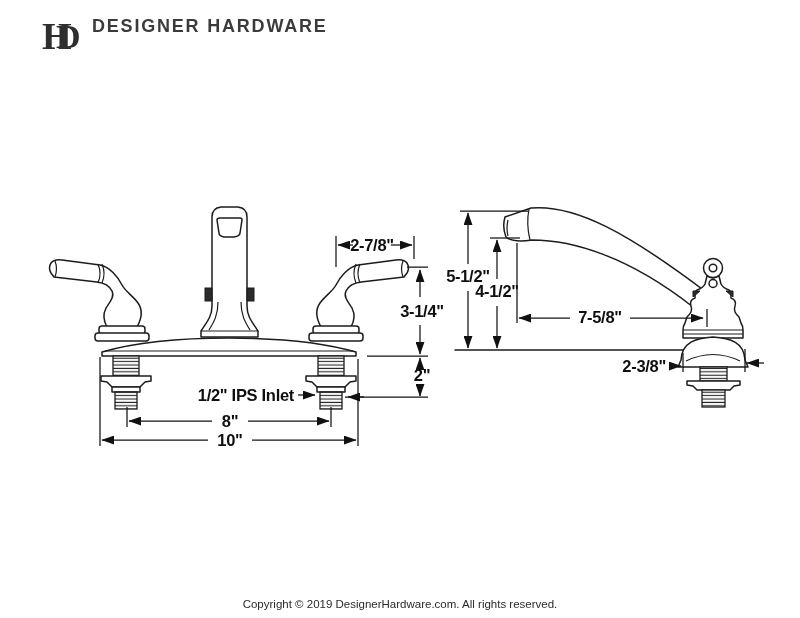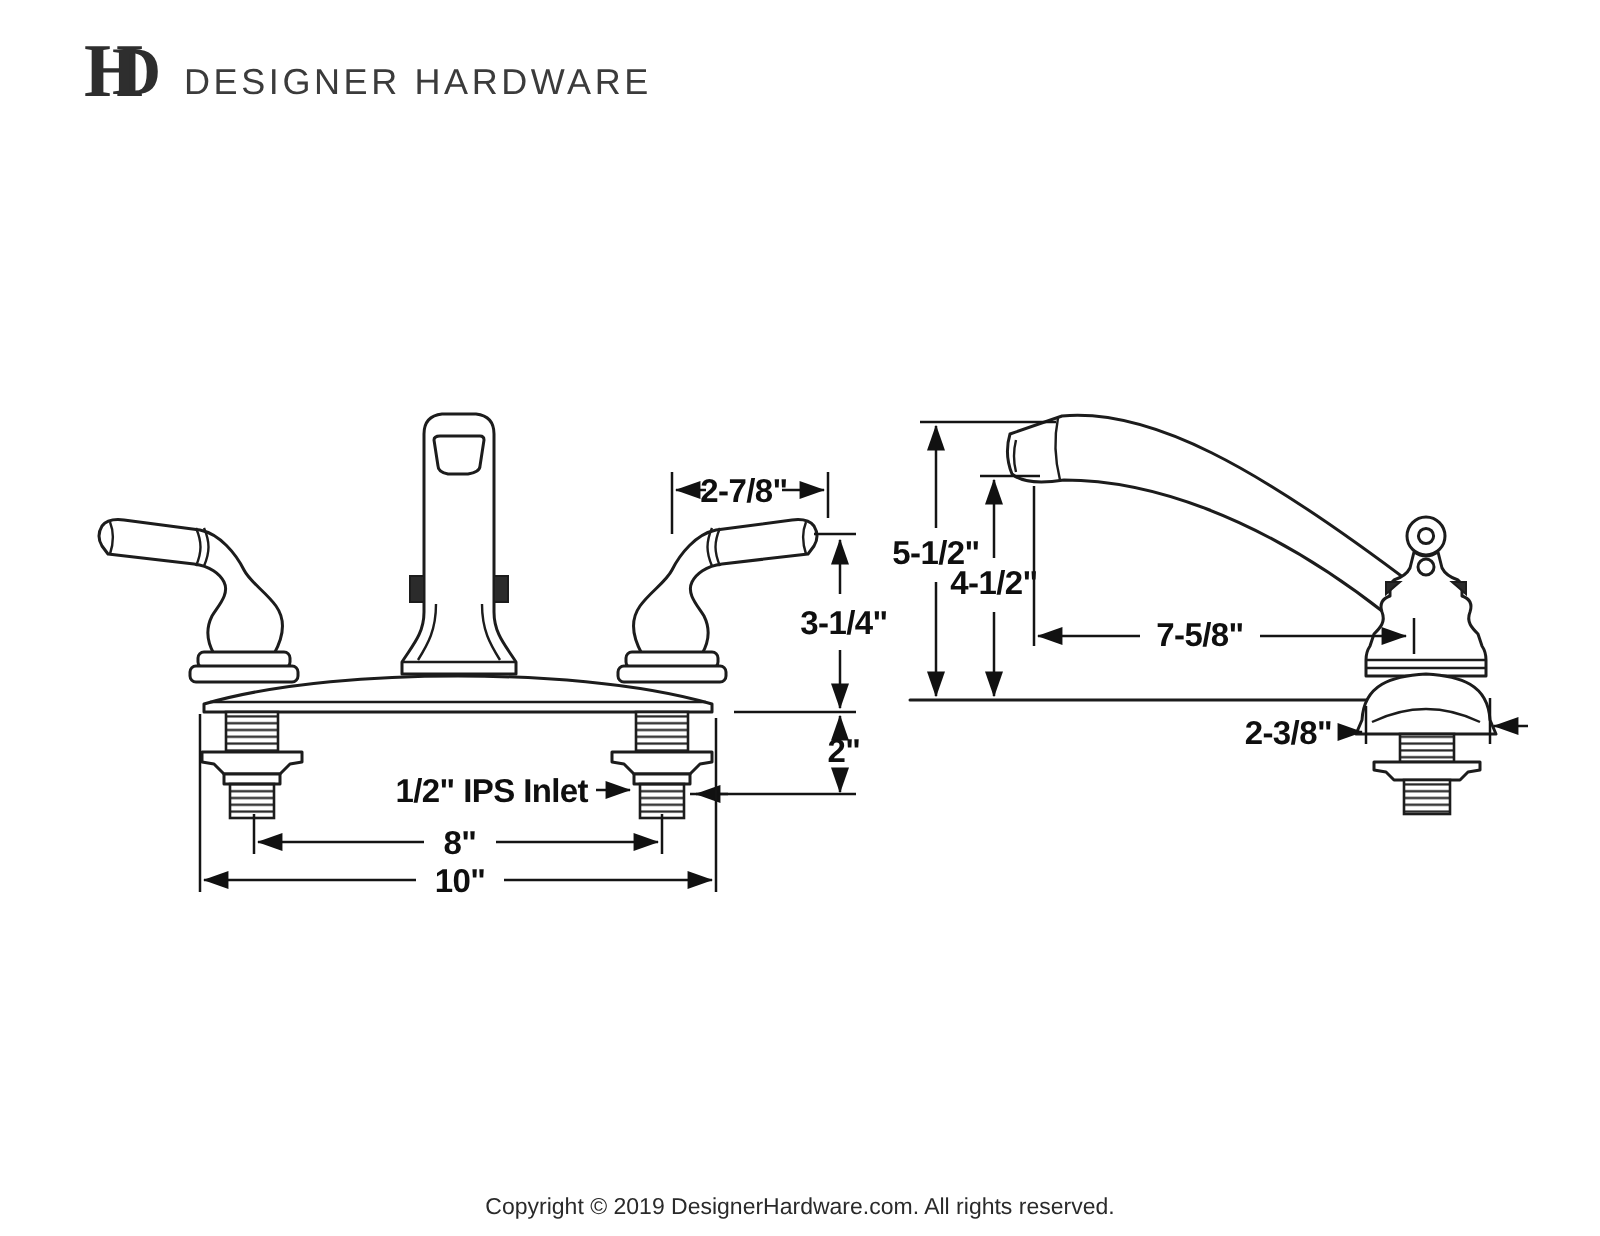--- a/index.html
+++ b/index.html
@@ -5,21 +5,21 @@
   html,body{margin:0;padding:0;background:#fff;}
   .page{position:relative;width:800px;height:618px;background:#ffffff;overflow:hidden;
         font-family:"Liberation Sans",sans-serif;}
   
   .hdr{position:absolute;left:0;top:0;width:800px;height:70px;}
   .logo{position:absolute;left:42px;top:14px;width:46px;height:46px;color:#2e2e2e;}
   .logo .lh{position:absolute;left:0;top:3px;font-family:"Liberation Serif",serif;
             font-weight:700;font-size:38px;line-height:38px;}
   .logo .ld{position:absolute;left:14px;top:6px;font-family:"Liberation Serif",serif;
             font-weight:700;font-size:34px;line-height:34px;}
-  .brand{position:absolute;left:92px;top:31px;font-size:18px;font-weight:400;
+  .brand{position:absolute;left:92px;top:16px;font-size:18px;font-weight:700;
          letter-spacing:1.8px;color:#3b3b3b;white-space:nowrap;}
   
   svg.drawing{position:absolute;left:0;top:0;width:800px;height:618px;}
   .ln{stroke:#1c1c1c;stroke-width:1.5;fill:none;stroke-linecap:round;stroke-linejoin:round;}
   .fw{stroke:#1c1c1c;stroke-width:1.5;fill:#ffffff;stroke-linejoin:round;}
   .thn{stroke:#1c1c1c;stroke-width:1.2;fill:none;}
   .dim{stroke:#141414;stroke-width:1.25;fill:none;}
   .dimtxt{font-family:"Liberation Sans",sans-serif;font-weight:700;font-size:16.5px;
           fill:#0f0f0f;letter-spacing:-0.3px;}
   .thr{fill:url(#threads);stroke:#1c1c1c;stroke-width:1.3;}

